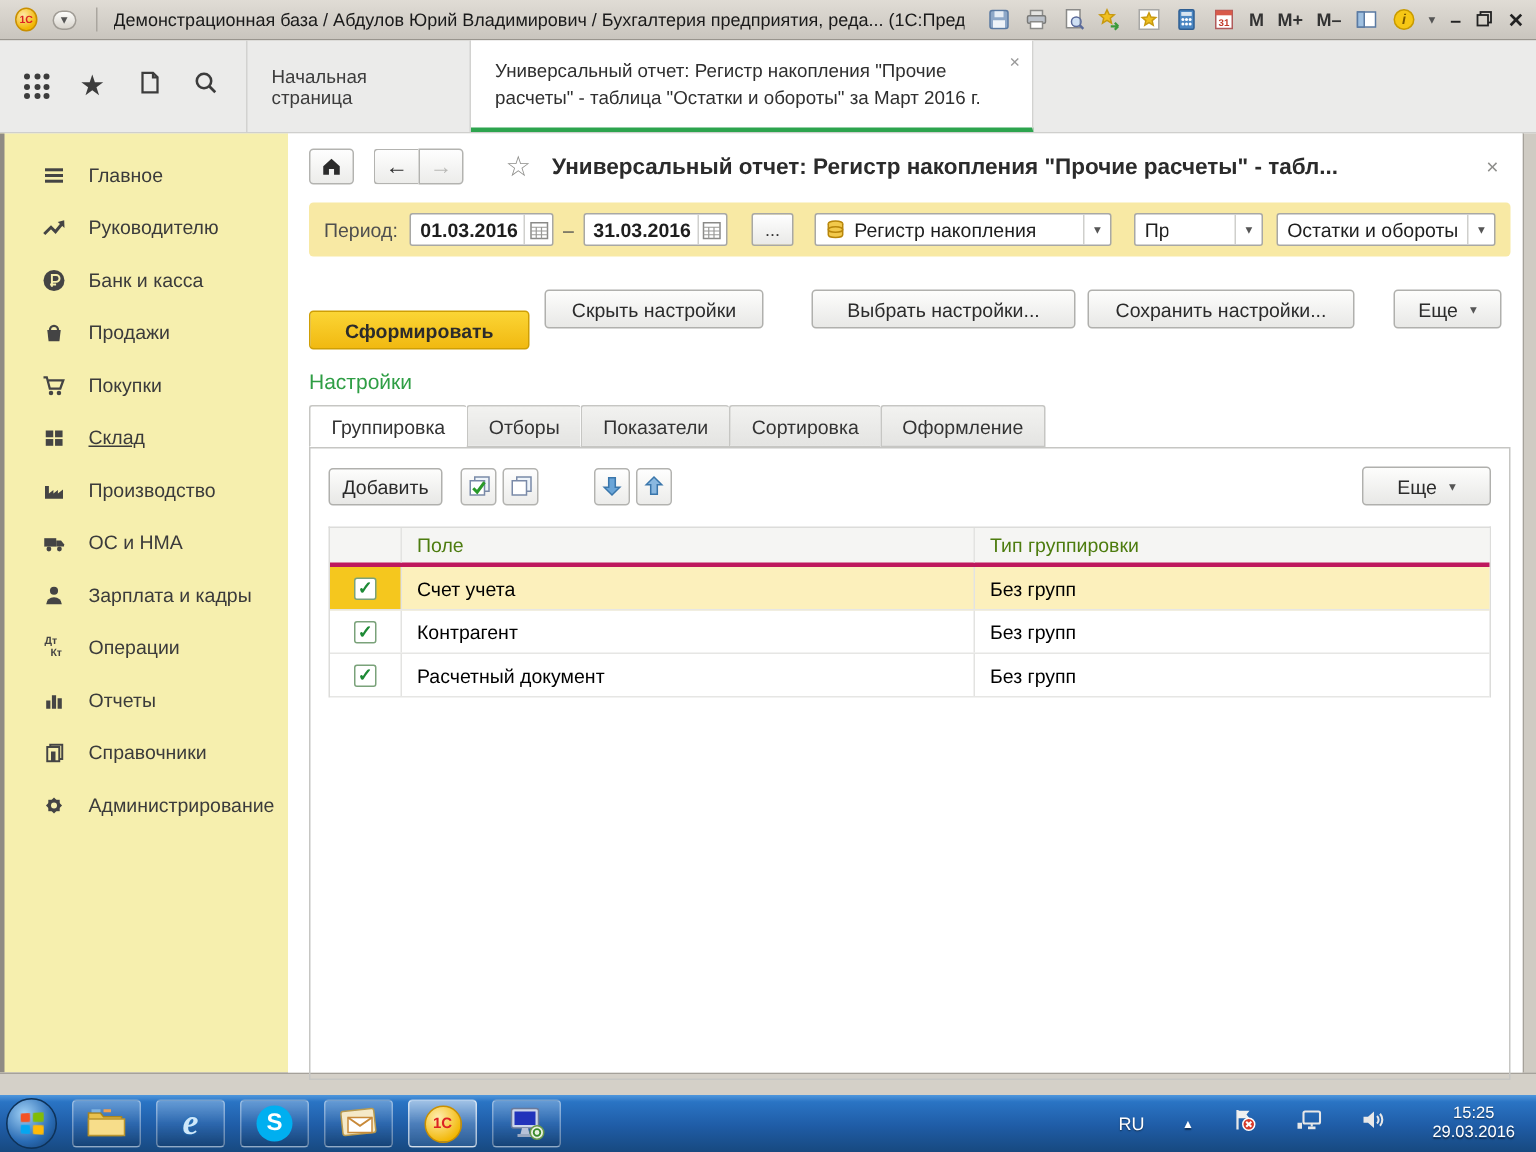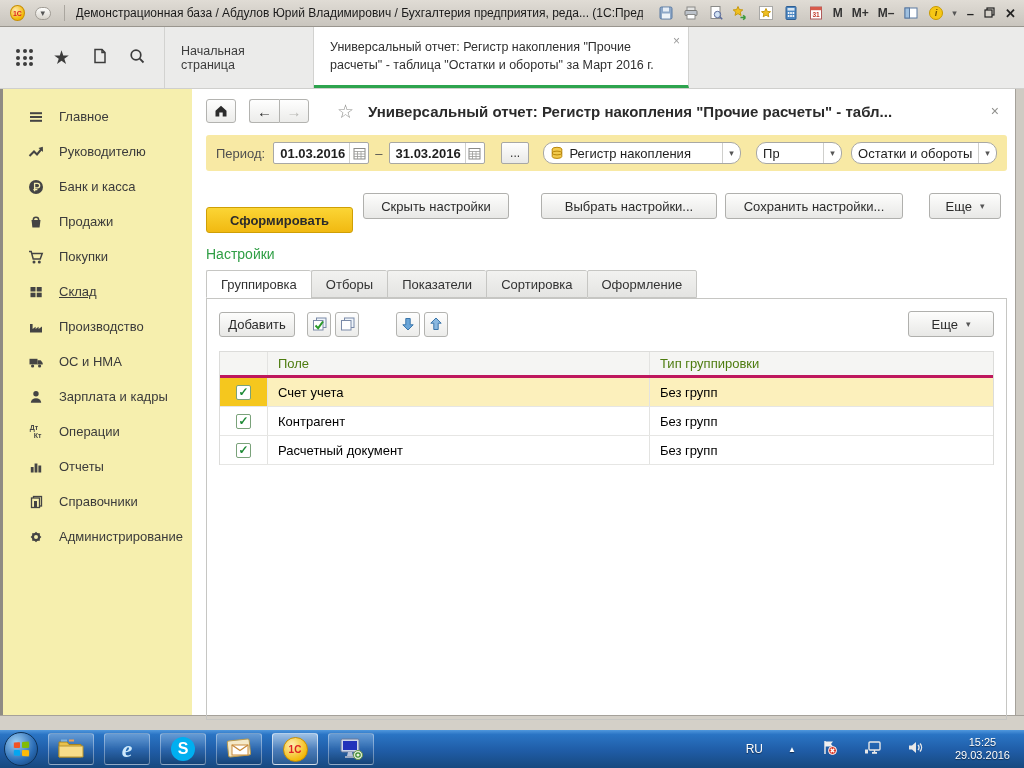--- a/index.html
+++ b/index.html
@@ -58,21 +58,21 @@
   .rclose { color:#8f8f8c; font-size:14px; margin:0 10px 0 8px; }
 
   
   .periodrow { margin-top:9px; margin-right:2px; height:36px; background:#f8e9a4; border-radius:3px; display:flex; align-items:center; padding:0 10px; gap:0; flex:0 0 auto; }
   .plabel { font-size:13px; color:#4f4f4f; margin-right:8px; }
   .field { height:22px; background:#fff; border:1px solid #a8a8a5; border-radius:2px; display:flex; align-items:center; font-size:13px; color:#1e1e1e; }
   .datef { width:100px; padding-left:6px; justify-content:space-between;font-weight:bold; }
   .datef .calbtn { width:19px; height:20px; display:flex; align-items:center; justify-content:center; border-left:1px solid #d0d0cd; }
   .dash { margin:0 6px; color:#4f4f4f; font-size:13px; }
   .dotsbtn { width:30px; height:22px; margin-left:16px; background:linear-gradient(#fefefe,#e9e9e7); border:1px solid #a8a8a5; border-radius:2px; font-size:12px; color:#333; display:flex; align-items:center; justify-content:center; }
-  .combo { position:relative; padding-left:6px;border-radius:10px; }
+  .combo { position:relative; padding-left:6px; }
   .combo .ctext { flex:1; white-space:nowrap; overflow:hidden; }
   .combo .drop { width:18px; height:20px; border-left:1px solid #cfcfcc; display:flex; align-items:center; justify-content:center; flex:0 0 auto; }
   .c-reg { width:206px; margin-left:14px; }
   .c-obj { width:86px; margin-left:15px;gap:44px; }
   .c-tbl { width:152px; margin-left:9px; }
   .dbico { margin-right:5px; flex:0 0 auto; display:flex; }
 
   
   .actions { margin-top:8px; display:flex; align-items:center; flex:0 0 auto; }
   .btn { height:26px; border-radius:3px; font-size:13px; color:#2b2b2b; display:flex; align-items:center; justify-content:center; background:linear-gradient(#fdfdfc,#e8e8e6); border:1px solid #b0b0ad; }

